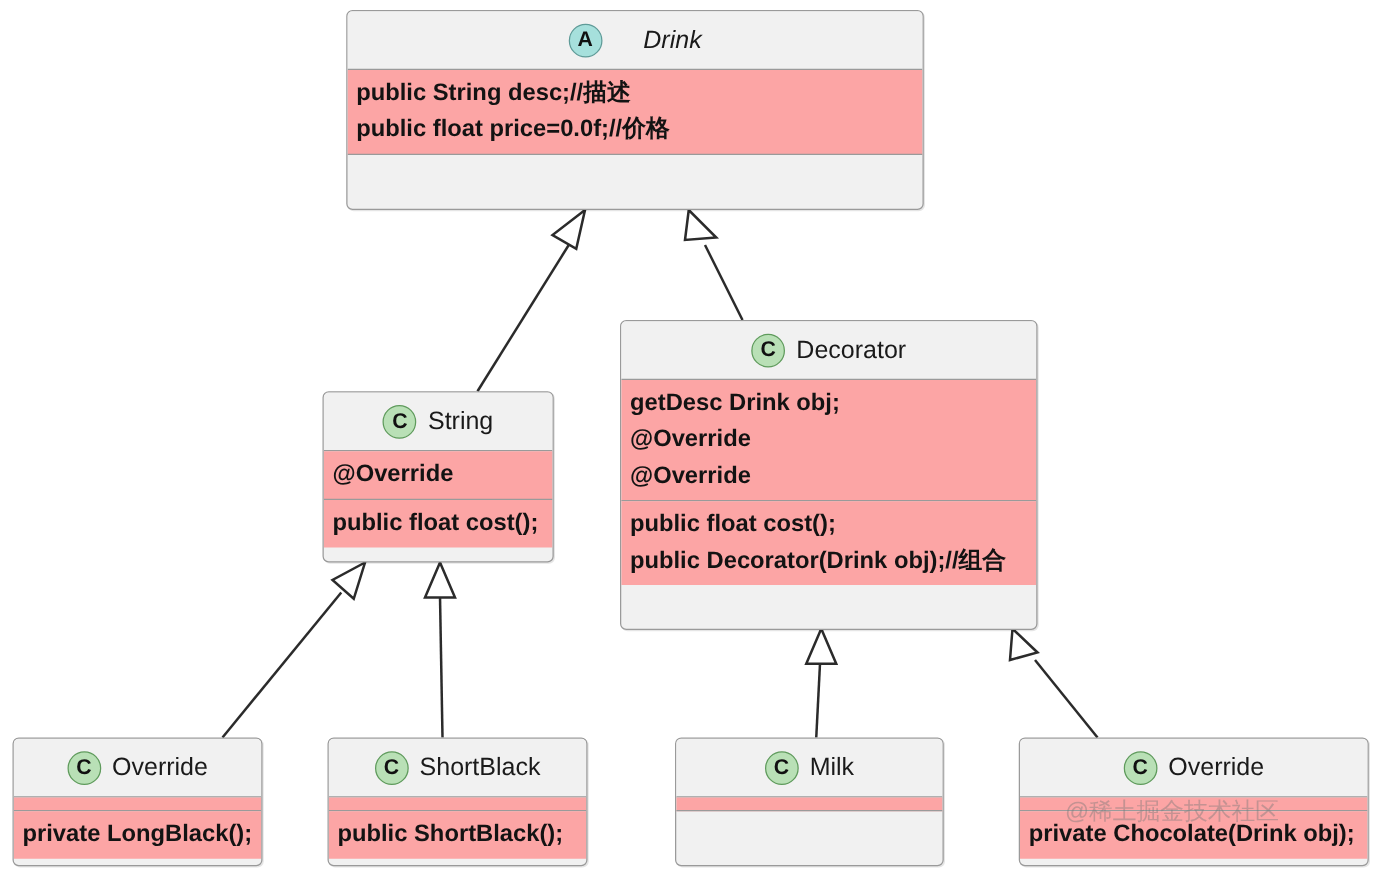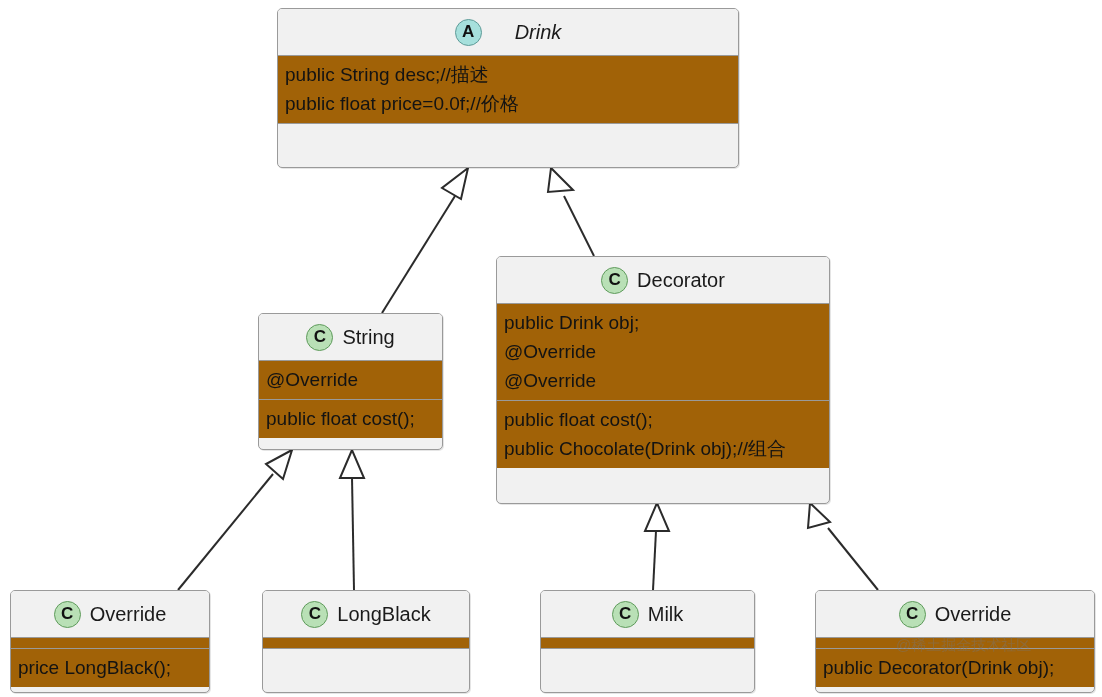--- a/index.html
+++ b/index.html
@@ -67,36 +67,37 @@
   .class-name {
     font-size: 20px;
     color: #1a1a1a;
     white-space: nowrap;
   }
   .class-name.italic { font-style: italic; margin-left: 24px; }
 
   .uml-section {
     box-sizing: border-box;
     padding: 4px 7px 5px 7px;
-    background: #a16207;
+    background: #fca5a5;
+    font-weight: bold;
   }
   .uml-section.divided { border-bottom: 1px solid #9a9a9a; }
   .uml-section.empty { padding: 0; height: 11px; }
   .uml-line {
     font-size: 19px;
     line-height: 29px;
     color: #131313;
     white-space: nowrap;
   }
 
   .watermark {
     position: absolute;
-    left: 896px;
+    left: 852px;
     top: 636px;
-    font-size: 15px;
+    font-size: 19px;
     color: rgba(120,120,120,0.42);
     white-space: nowrap;
     z-index: 3;
     pointer-events: none;
   }
 </style>
 </head>
 <body>
 
 <div id="canvas">
@@ -144,27 +145,27 @@
       <div class="uml-line">public float price=0.0f;//价格</div>
     </div>
   </div>
 
   <div class="uml-class" style="left:496px; top:256px; width:334px; height:248px;">
     <div class="uml-header">
       <span class="stereo-icon concrete">C</span>
       <span class="class-name">Decorator</span>
     </div>
     <div class="uml-section divided">
-      <div class="uml-line">public Drink obj;</div>
+      <div class="uml-line">getDesc Drink obj;</div>
       <div class="uml-line">@Override</div>
       <div class="uml-line">@Override</div>
     </div>
     <div class="uml-section">
       <div class="uml-line">public float cost();</div>
-      <div class="uml-line">public Chocolate(Drink obj);//组合</div>
+      <div class="uml-line">public Decorator(Drink obj);//组合</div>
     </div>
   </div>
 
   <div class="uml-class" style="left:258px; top:313px; width:185px; height:137px;">
     <div class="uml-header">
       <span class="stereo-icon concrete">C</span>
       <span class="class-name">String</span>
     </div>
     <div class="uml-section divided">
       <div class="uml-line">@Override</div>
@@ -174,46 +175,49 @@
     </div>
   </div>
 
   <div class="uml-class" style="left:10px; top:590px; width:200px; height:103px;">
     <div class="uml-header">
       <span class="stereo-icon concrete">C</span>
       <span class="class-name">Override</span>
     </div>
     <div class="uml-section empty divided"></div>
     <div class="uml-section">
-      <div class="uml-line">price LongBlack();</div>
+      <div class="uml-line">private LongBlack();</div>
     </div>
   </div>
 
   <div class="uml-class" style="left:262px; top:590px; width:208px; height:103px;">
     <div class="uml-header">
       <span class="stereo-icon concrete">C</span>
-      <span class="class-name">LongBlack</span>
-    </div>
-    <div class="uml-section empty divided"></div>
+      <span class="class-name">ShortBlack</span>
+    </div>
+    <div class="uml-section empty divided"></div>
+    <div class="uml-section">
+      <div class="uml-line">public ShortBlack();</div>
+    </div>
   </div>
 
   <div class="uml-class" style="left:540px; top:590px; width:215px; height:103px;">
     <div class="uml-header">
       <span class="stereo-icon concrete">C</span>
       <span class="class-name">Milk</span>
     </div>
     <div class="uml-section empty divided"></div>
   </div>
 
   <div class="uml-class" style="left:815px; top:590px; width:280px; height:103px;">
     <div class="uml-header">
       <span class="stereo-icon concrete">C</span>
       <span class="class-name">Override</span>
     </div>
     <div class="uml-section empty divided"></div>
     <div class="uml-section">
-      <div class="uml-line">public Decorator(Drink obj);</div>
+      <div class="uml-line">private Chocolate(Drink obj);</div>
     </div>
   </div>
 
   <div class="watermark">@稀土掘金技术社区</div>
 
 </div>
 
 </body></html>

